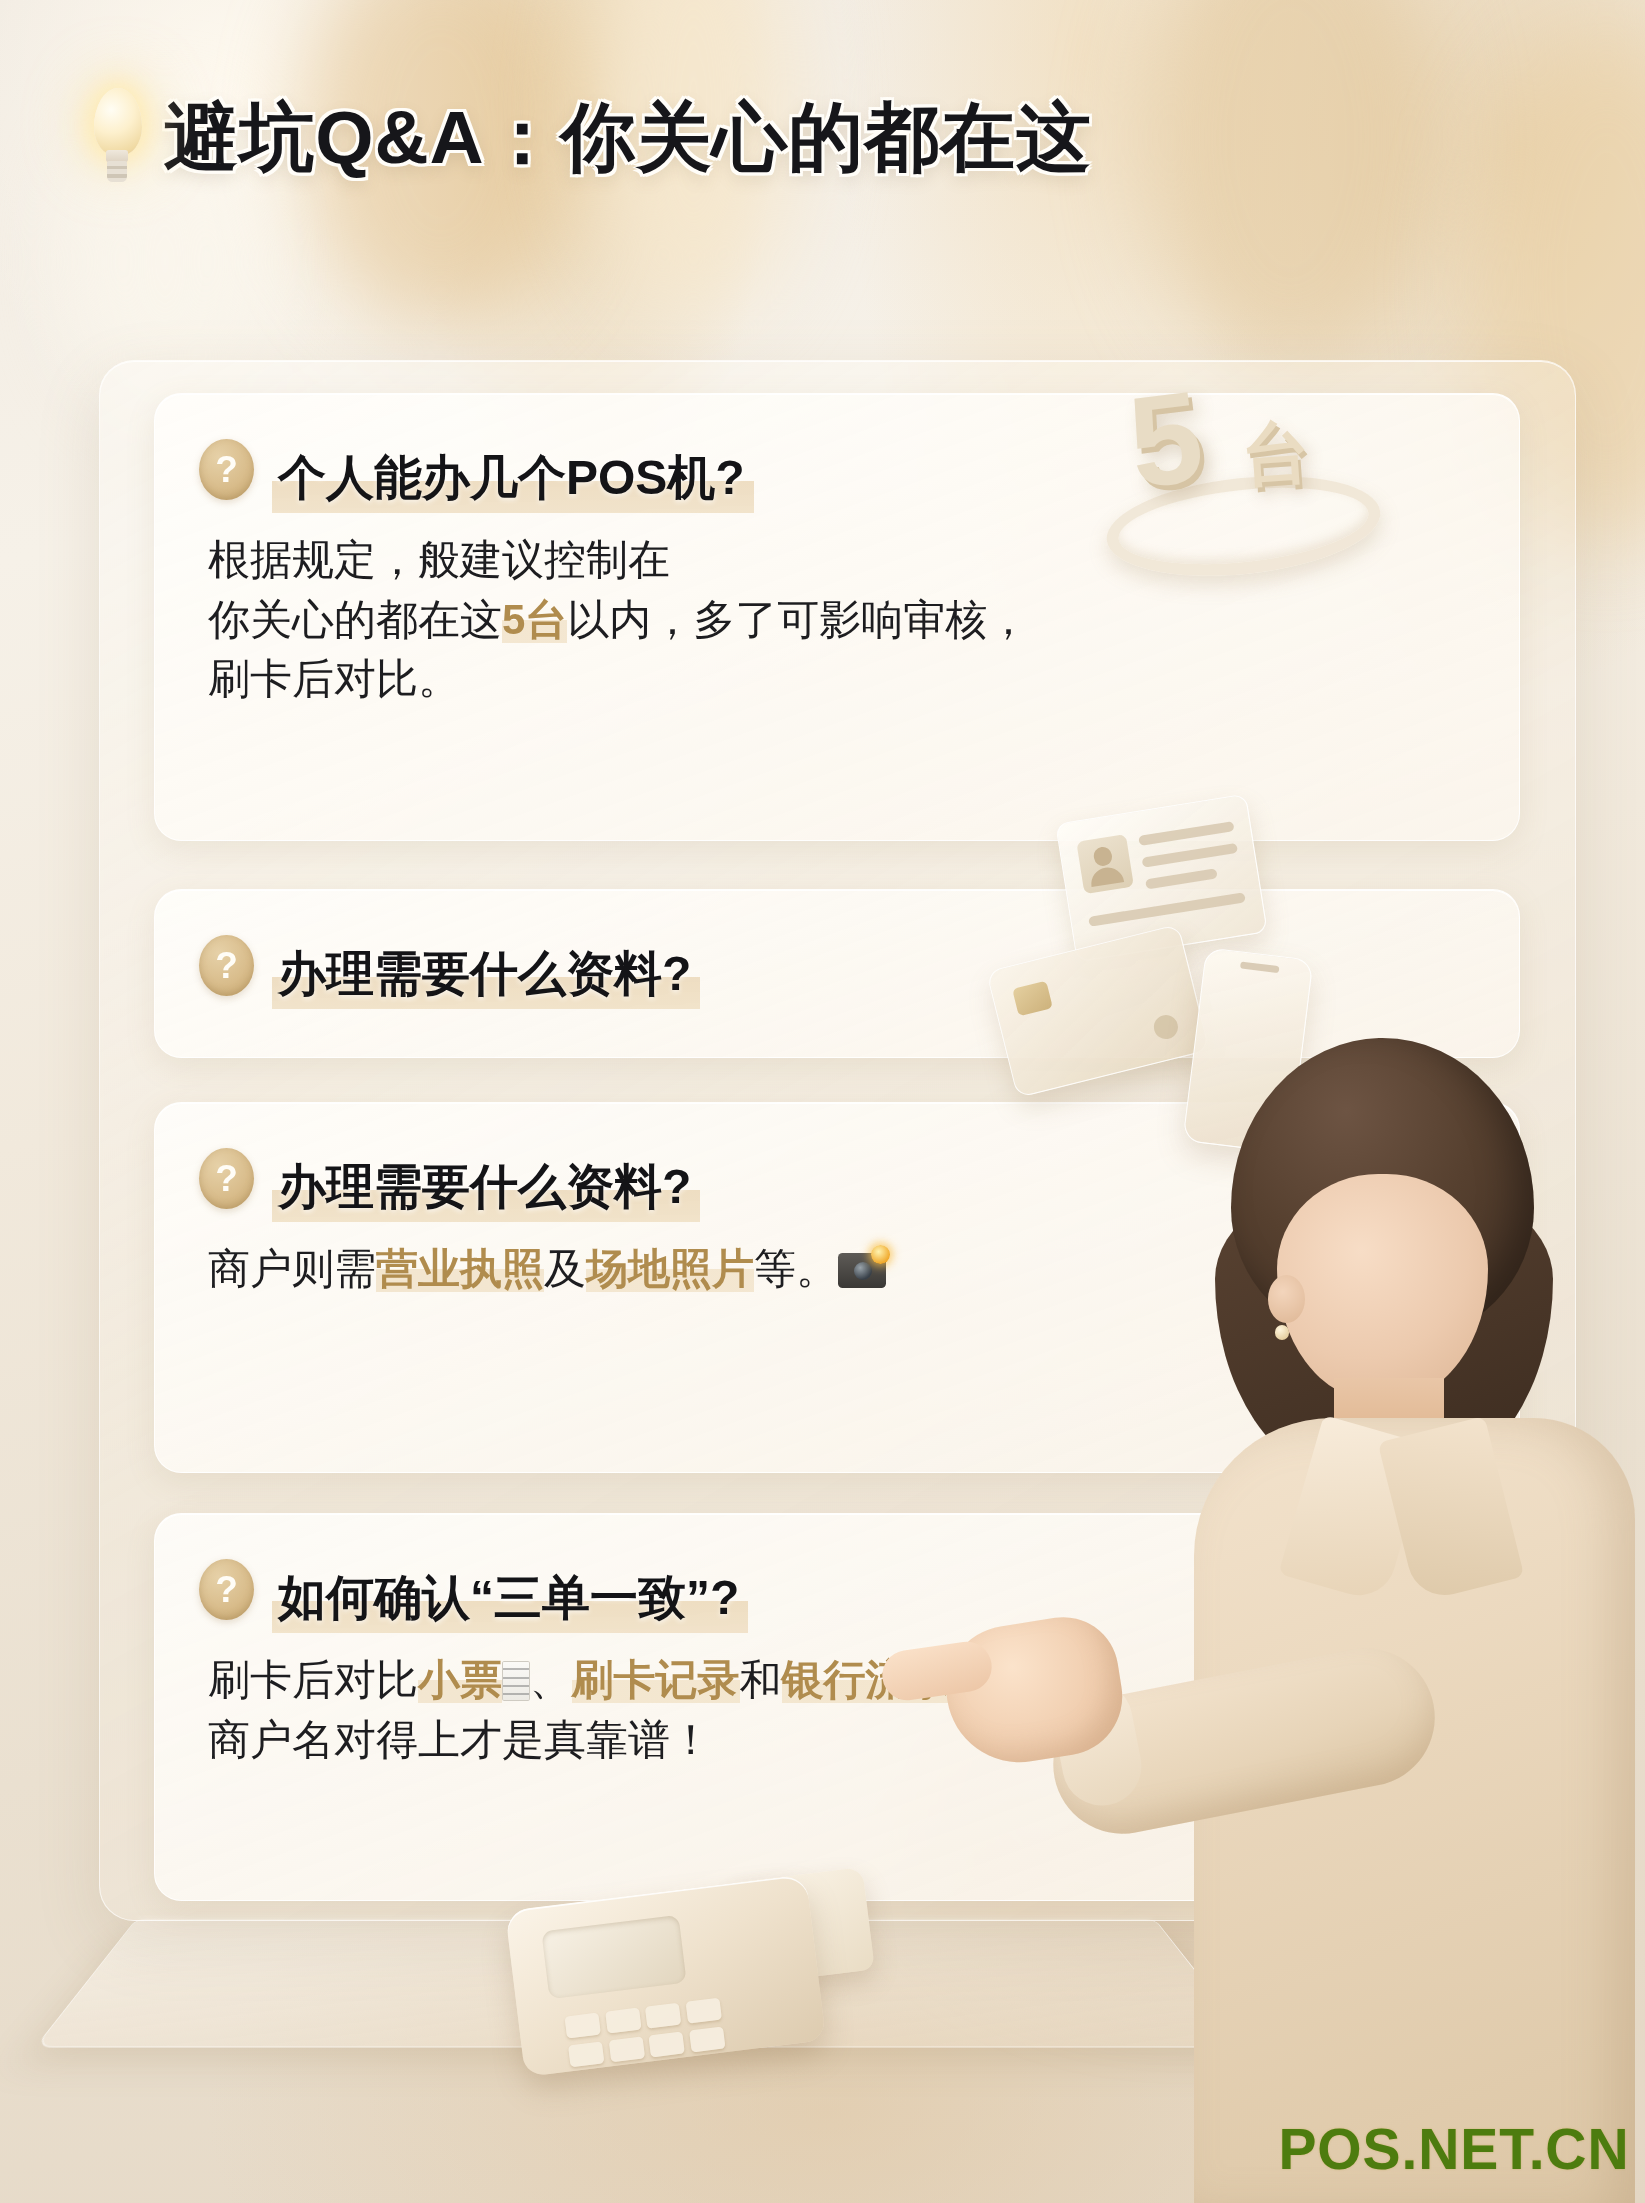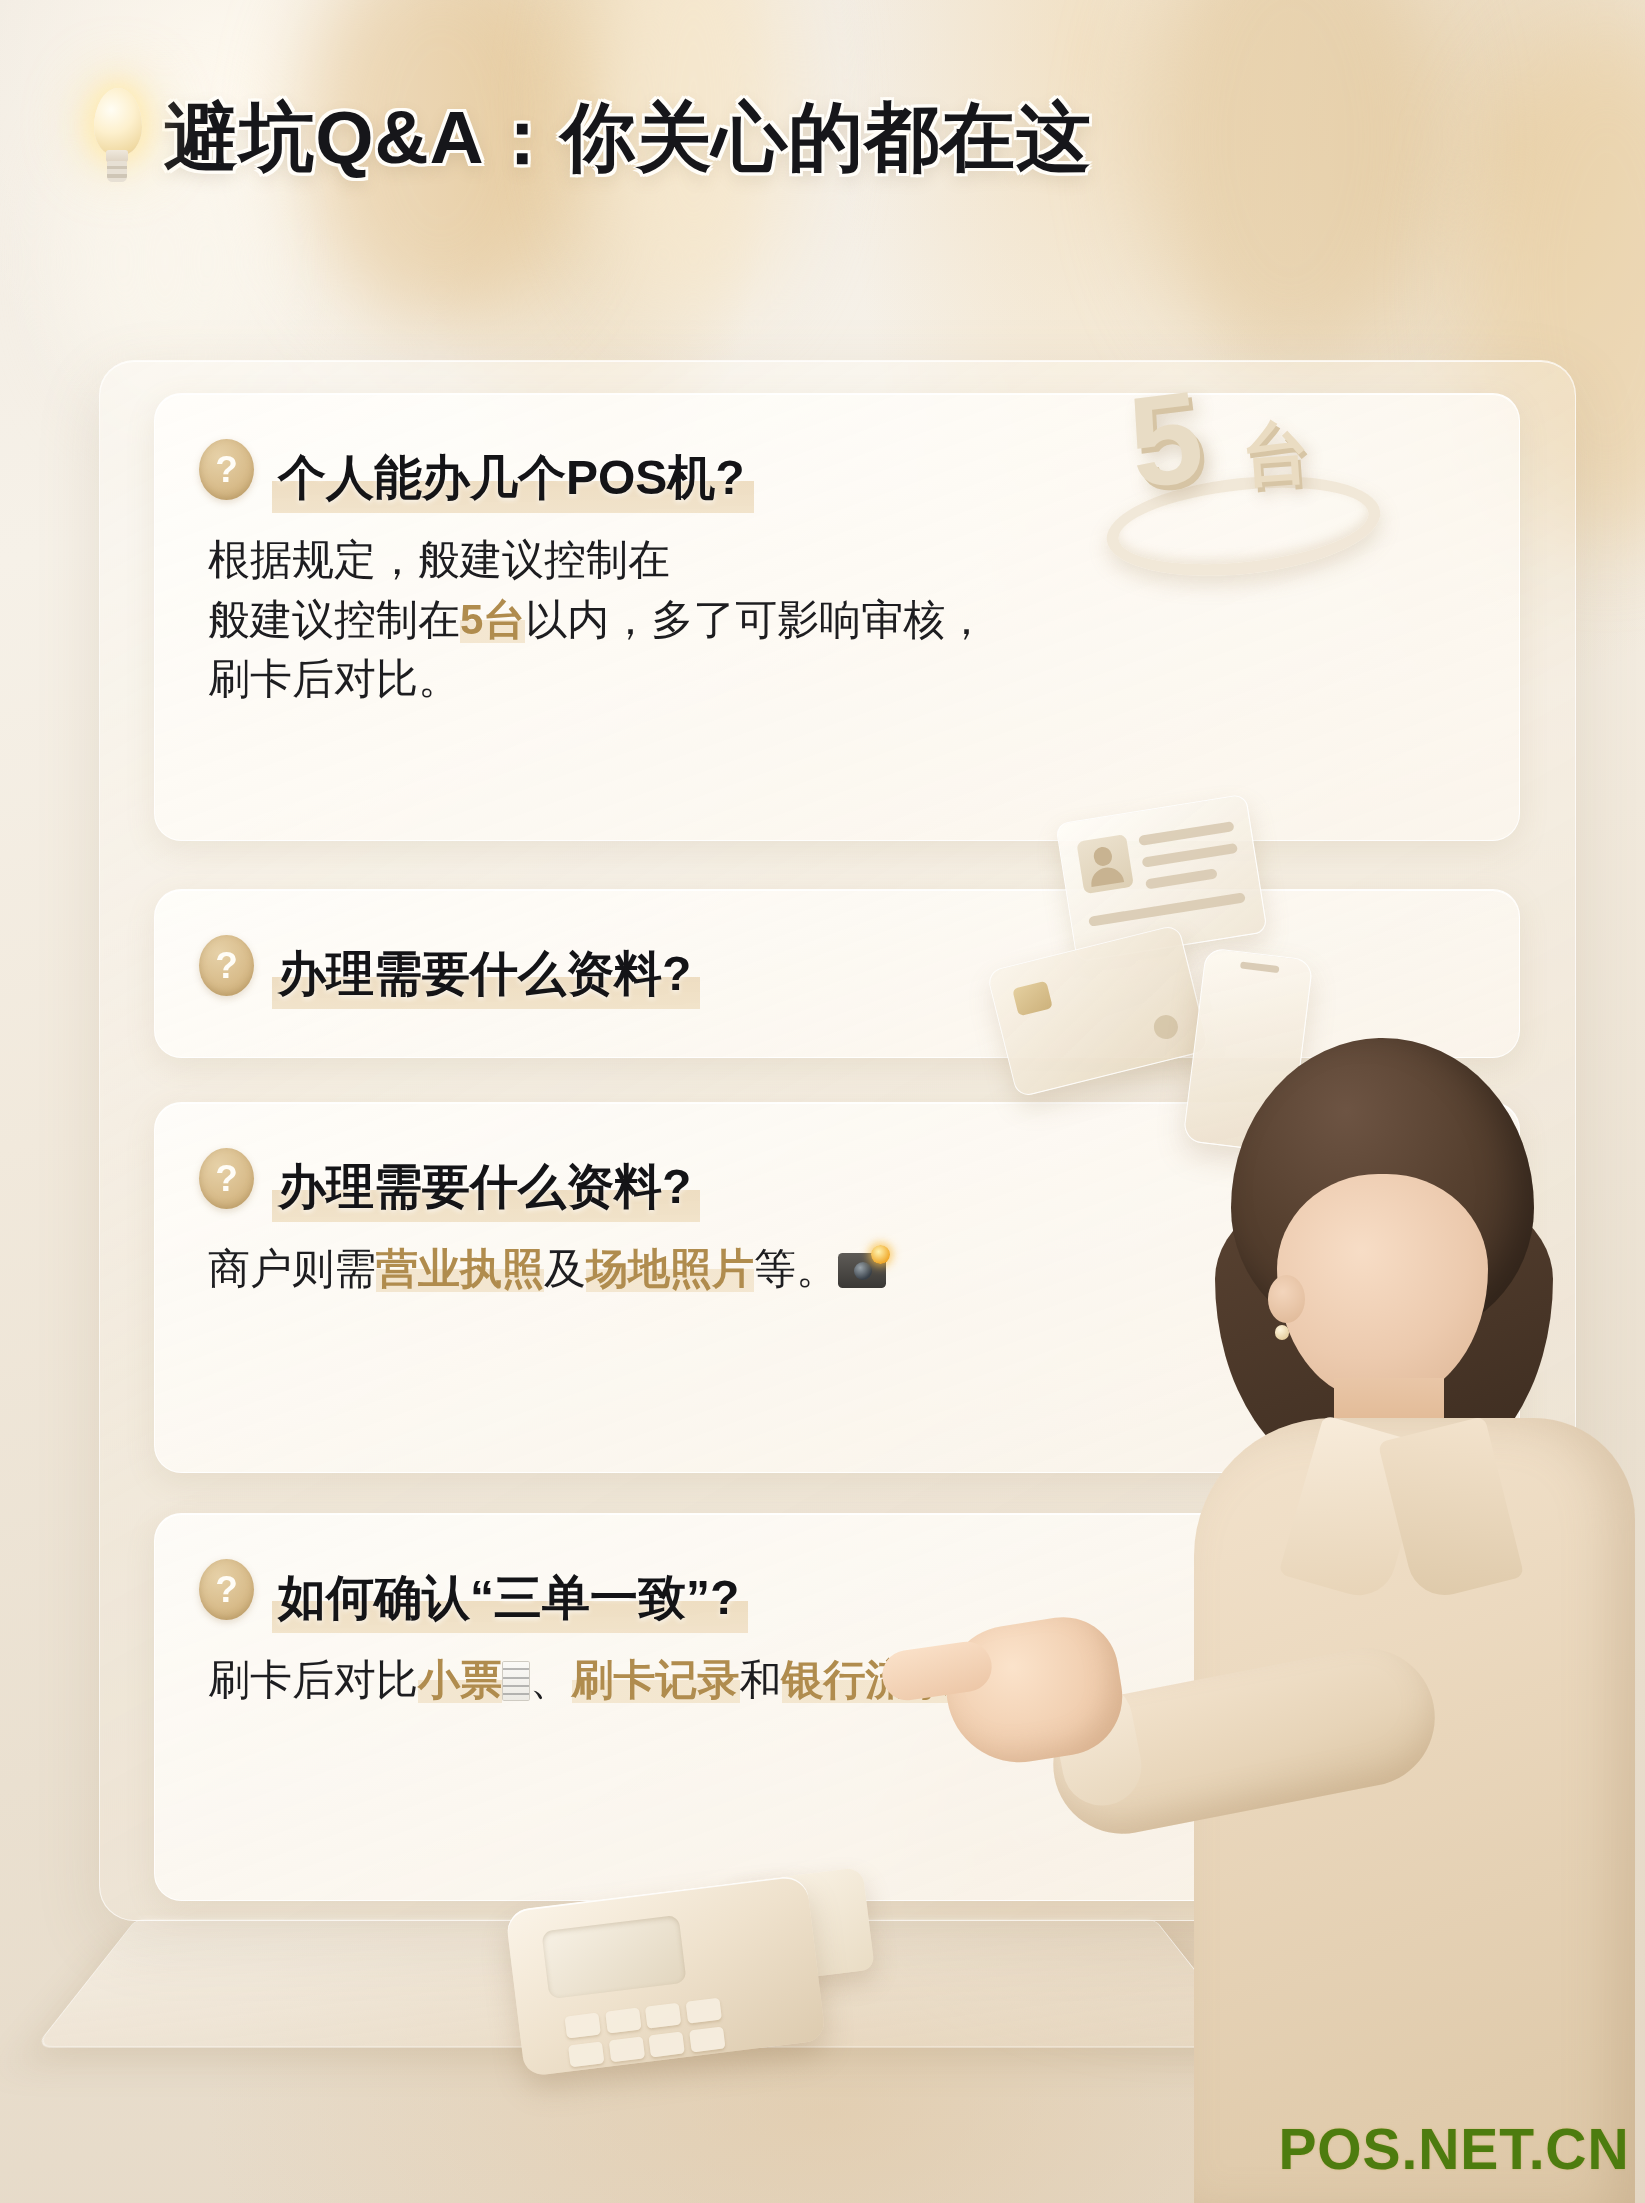--- a/index.html
+++ b/index.html
@@ -352,21 +352,21 @@
 <div class="deco phone"></div>
 
 <div id="cards-root">
     <div class="card" id="card-0">
       <div class="q-row">
         <div class="q-badge">?</div>
         <div class="q-text">个人能办几个POS机?</div>
       </div>
       <div class="a-block">
         <div class="a-line"><span>根据规定，般建议控制在</span></div>
-        <div class="a-line"><span>般建议控制在</span><span class="hl">5台</span><span>以内，多了可影响审核，</span></div>
+        <div class="a-line"><span>你关心的都在这</span><span class="hl">5台</span><span>以内，多了可影响审核，</span></div>
         <div class="a-line"><span>刷卡后对比。</span></div>
       </div>
     </div>
     <div class="card" id="card-1">
       <div class="q-row">
         <div class="q-badge">?</div>
         <div class="q-text">办理需要什么资料?</div>
       </div>
     </div>
     <div class="card" id="card-2">
@@ -378,20 +378,21 @@
         <div class="a-line"><span>商户则需</span><span class="hl">营业执照</span><span>及</span><span class="hl">场地照片</span><span>等。</span><span class="cam-ico"></span></div>
       </div>
     </div>
     <div class="card" id="card-3">
       <div class="q-row">
         <div class="q-badge">?</div>
         <div class="q-text">如何确认“三单一致”?</div>
       </div>
       <div class="a-block">
         <div class="a-line"><span>刷卡后对比</span><span class="hl">小票</span><span class="receipt-ico"></span><span>、</span><span class="hl">刷卡记录</span><span>和</span><span class="hl">银行流水</span><span>，</span></div>
+        <div class="a-line"><span>商户名对得上才是真靠谱！</span></div>
       </div>
     </div>
   </div>
 
 <div class="person">
   <div class="p-hair-back"></div>
   <div class="p-hair"></div>
   <div class="p-face"></div>
   <div class="p-ear"></div>
   <div class="p-earring"></div>

